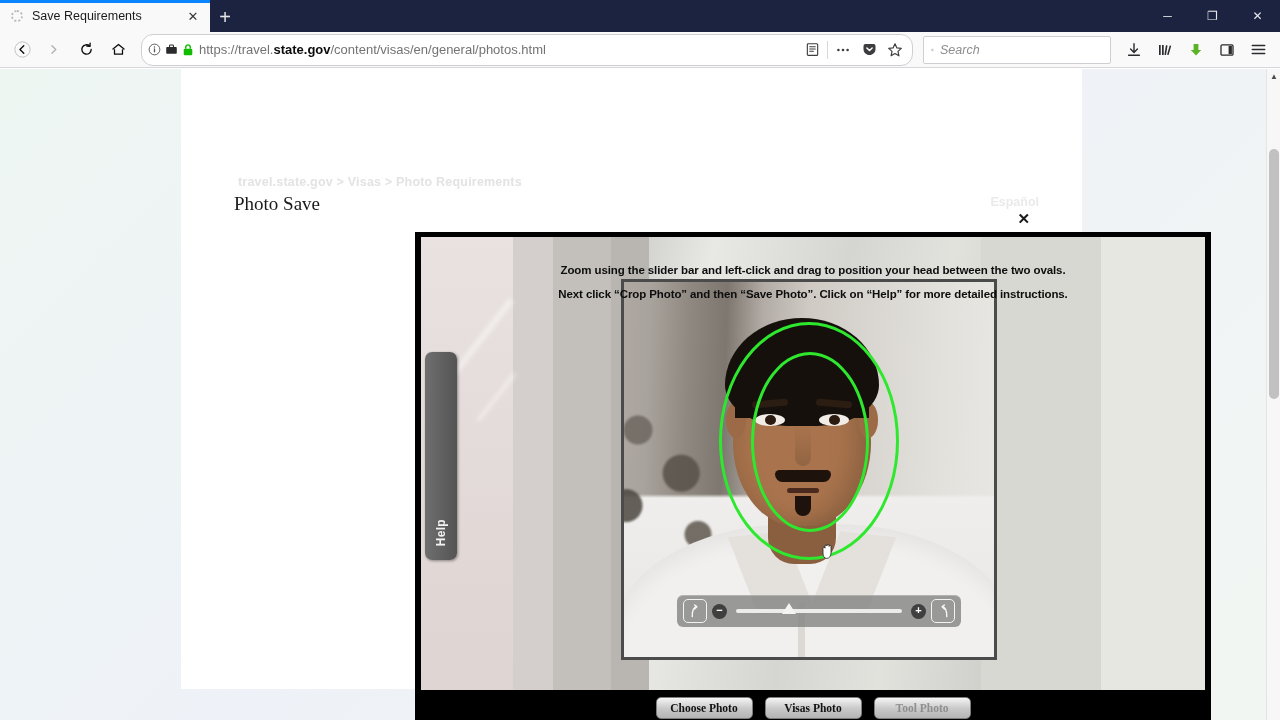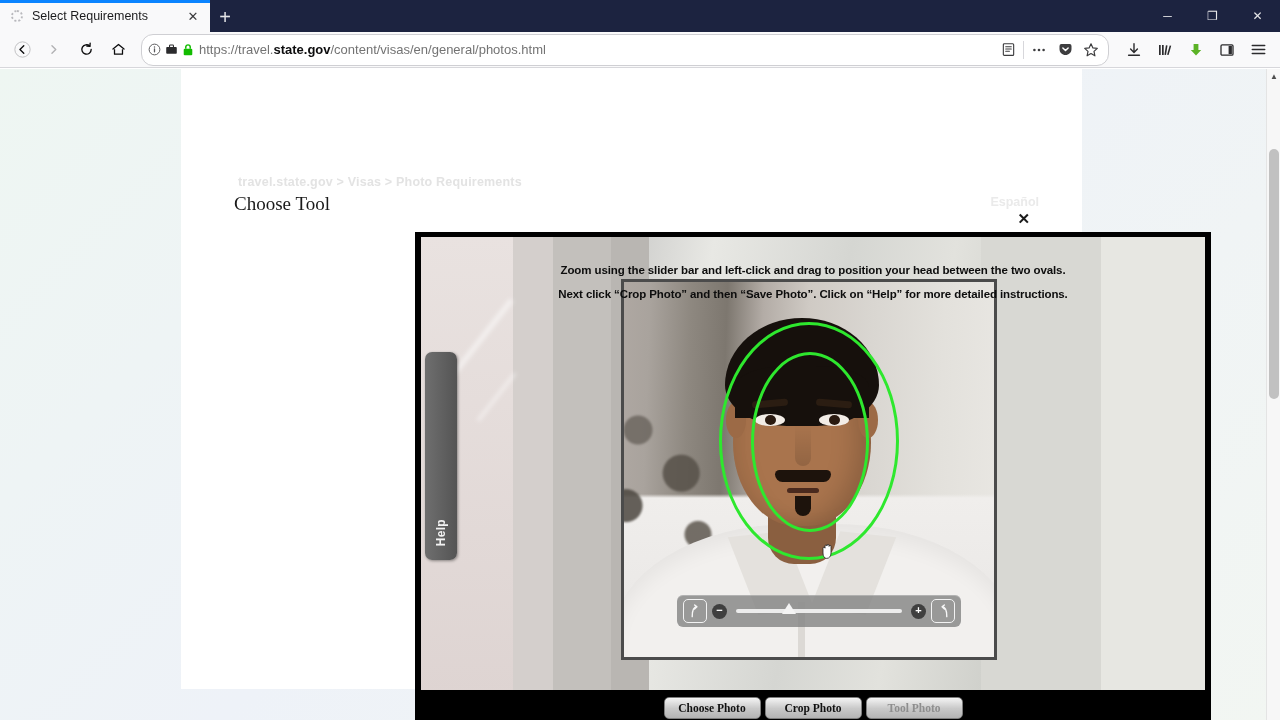--- a/index.html
+++ b/index.html
@@ -320,40 +320,40 @@
   .cursor-hand {
     position:absolute; left:399px; top:305px; z-index:14; pointer-events:none;
   }
 
   
   .btnbar {
     position:absolute; left:0; bottom:0; width:796px; height:54px; background:#000;
     display:flex; flex-direction:column; align-items:center; justify-content:flex-start;
     padding-top:7px; z-index:13;
   }
-  .btnrow { display:flex; gap:4px; }
+  .btnrow { display:flex; gap:12px; }
   .appbtn {
     min-width:97px; height:22px; border-radius:5px;
     background: linear-gradient(#f4f4f4,#c9c9c9 52%, #b4b4b4);
     border:1px solid #7d7d7d; color:#111; font-size:11.5px; font-weight:bold;
     display:flex; align-items:center; justify-content:center; cursor:pointer;
     font-family:"Liberation Serif", serif;
     box-shadow: 0 1px 1px rgba(255,255,255,.3) inset;
   }
   .appbtn.disabled { color:#8e8e8e; }
 </style>
 </head>
 <body>
 
 <div id="browser">
 
   <div class="tabstrip">
     <div class="tab">
       <span class="tab-favicon"></span>
-      <span class="tab-title">Select Requirements</span>
+      <span class="tab-title">Save Requirements</span>
       <span class="tab-close">✕</span>
     </div>
     <div class="newtab">+</div>
     <div class="winctrls">
       <div class="winbtn">─</div>
       <div class="winbtn">❐</div>
       <div class="winbtn close">✕</div>
     </div>
   </div>
 
@@ -421,20 +421,27 @@
             </svg>
         </span>
         <span class="url-icon">
           <svg width="16" height="16" viewBox="0 0 16 16">
               <path d="M8 1.8 L9.9 5.9 L14.3 6.4 L11 9.4 L11.9 13.8 L8 11.6 L4.1 13.8 L5 9.4 L1.7 6.4 L6.1 5.9 Z" fill="none" stroke="#3d3d3f" stroke-width="1.2" stroke-linejoin="round"></path>
             </svg>
         </span>
       </span>
     </div>
 
+    <div class="searchbar">
+      <svg width="14" height="14" viewBox="0 0 16 16">
+          <circle cx="6.8" cy="6.8" r="4.6" fill="none" stroke="#5a5a5d" stroke-width="1.5"></circle>
+          <path d="M10.3 10.3 L14 14" stroke="#5a5a5d" stroke-width="1.6" stroke-linecap="round"></path>
+        </svg>
+      <input type="text" placeholder="Search" style="">
+    </div>
 
     <div class="toolicons">
       <div class="toolicon">
         <svg width="16" height="16" viewBox="0 0 16 16">
             <path d="M8 1.8 V10.2 M4.6 7 L8 10.4 L11.4 7" fill="none" stroke="#2b2b2d" stroke-width="1.4" stroke-linecap="round" stroke-linejoin="round"></path>
             <path d="M2.6 13.3 H13.4" stroke="#2b2b2d" stroke-width="1.4" stroke-linecap="round"></path>
           </svg>
       </div>
       <div class="toolicon">
         <svg width="16" height="16" viewBox="0 0 16 16">
@@ -461,21 +468,21 @@
           </svg>
       </div>
     </div>
   </div>
 
   <div class="viewport">
 
     <div class="page-sheet">
 
       <div class="breadcrumb">travel.state.gov &gt; Visas &gt; Photo Requirements</div>
-      <div class="page-title">Choose Tool</div>
+      <div class="page-title">Photo Save</div>
       <div class="espanol">Español</div>
       <div class="close-x">✕</div>
 
       <div class="applet">
 
         <div class="photo-stage">
 
           <div class="bg-photo">
             <div class="col" style="left:0;width:92px;background:linear-gradient(#e9e2e0,#ded4d2);"></div>
             <div class="col" style="left:92px;width:40px;background:#d4cfcc;"></div>
@@ -545,21 +552,21 @@
                   <path d="M11.5 13.5 C11.5 5 9 3 6.5 3 M6.5 3 L9 5.4 M6.5 3 L8.9 1" fill="none" stroke="#f7f7f7" stroke-width="1.5" stroke-linecap="round" stroke-linejoin="round"></path>
                 </svg>
             </div>
           </div>
 
         </div>
 
         <div class="btnbar">
           <div class="btnrow">
             <div class="appbtn">Choose Photo</div>
-            <div class="appbtn">Crop Photo</div>
+            <div class="appbtn">Visas Photo</div>
             <div class="appbtn disabled">Tool Photo</div>
           </div>
 
         </div>
 
       </div>
     </div>
 
     <div class="scrollbar">
       <div class="sb-arrow">▲</div>

